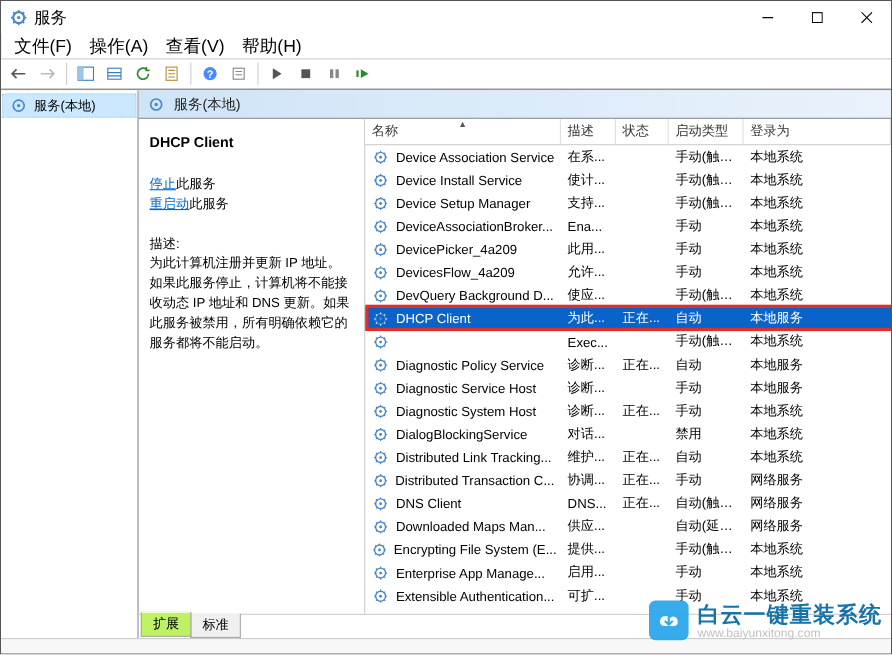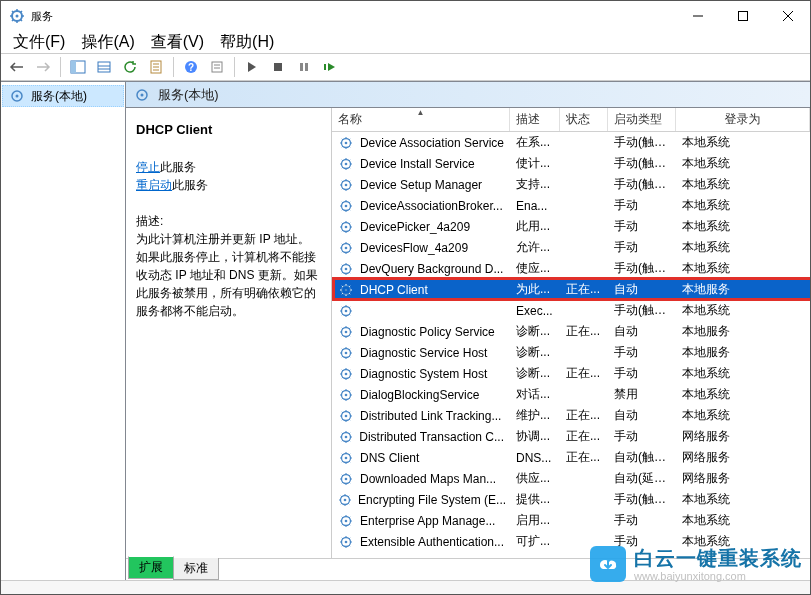--- a/index.html
+++ b/index.html
@@ -25,21 +25,21 @@
     align-items: center;
     padding: 0 0 0 8px;
     background: #fff;
   }
   .titlebar .title-icon {
     width: 16px; height: 16px;
     display: inline-flex; align-items:center; justify-content:center;
     margin-right: 6px;
   }
   .titlebar .title-text {
-    font-size: 11px;
+    font-size: 15px;
   }
   .titlebar .spacer { flex: 1; }
   .winbtn {
     width: 45px; height: 30px;
     display: inline-flex; align-items:center; justify-content:center;
     cursor: pointer;
   }
 
   .menubar {
     height: 22px;
@@ -151,21 +151,21 @@
     padding:4px 6px;
     display:flex;align-items:center;
     font-size:12px;
     color:#333;
     position:relative;
   }
   .col-name { width:178px; }
   .col-desc { width:50px; }
   .col-status { width:48px; }
   .col-start { width:68px; }
-  .col-logon { flex:1;justify-content:center; }
+  .col-logon { flex:1; }
   .sort-arrow {
     position:absolute;
     top:0; left:50%; transform:translateX(-50%);
     font-size:8px; color:#555;
   }
 
   .list-body {
     overflow-y:scroll;
     overflow-x:hidden;
     height: calc(100% - 24px);
@@ -210,21 +210,21 @@
   .tabs .tab {
     border:1px solid #aaa;
     border-top:none;
     padding:2px 10px;
     font-size:12px;
     margin-right:-1px;
     background:#f0f0f0;
     cursor:pointer;
   }
   .tabs .tab.active {
-    background:#22c55e;
+    background:#bef264;
     border-top:1px solid #fff;
     position:relative; top:-1px;
   }
 
   .statusbar {
     height:14px;
     border-top:1px solid #ccc;
     background:#f7f7f7;
   }
 

